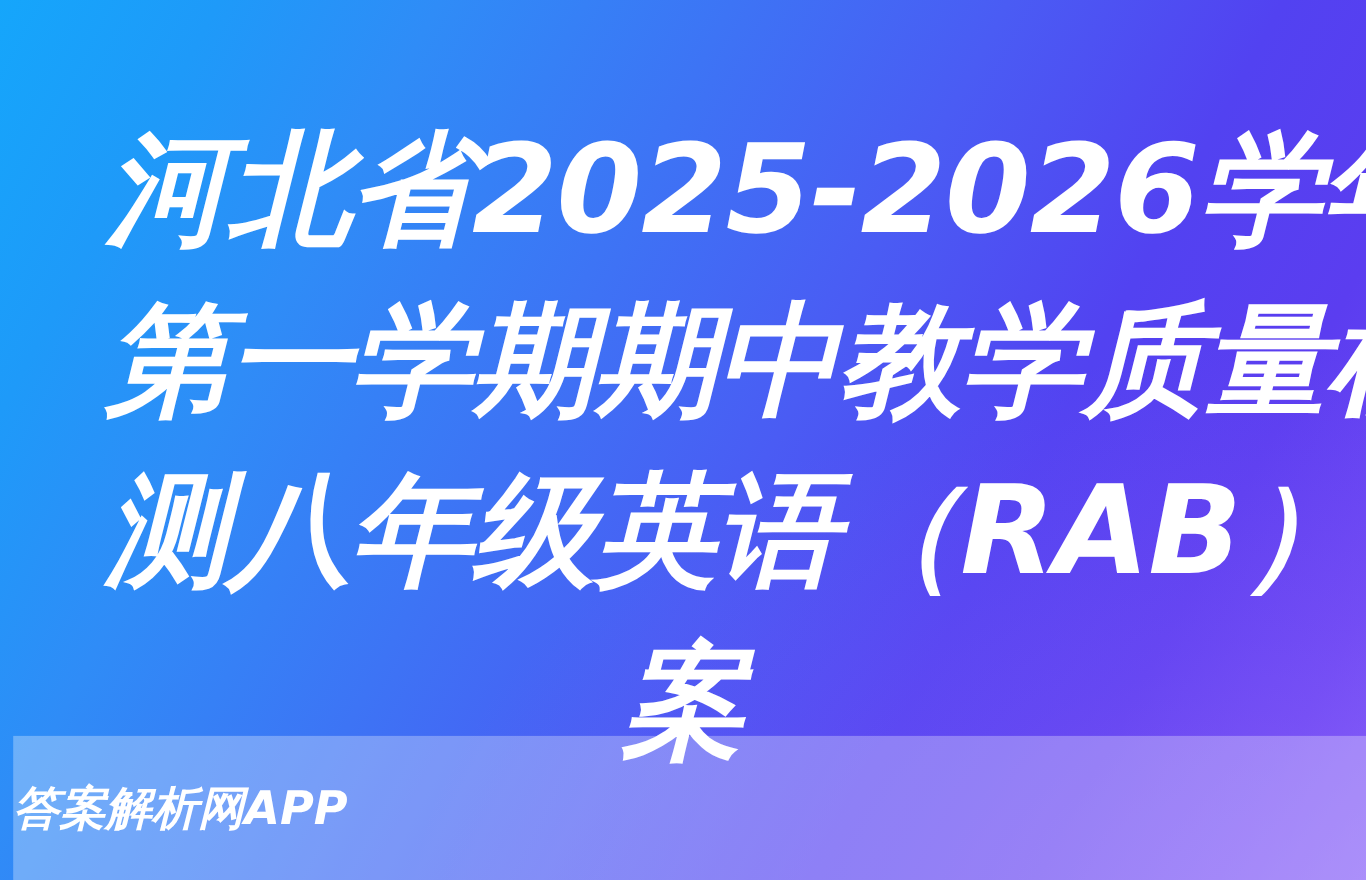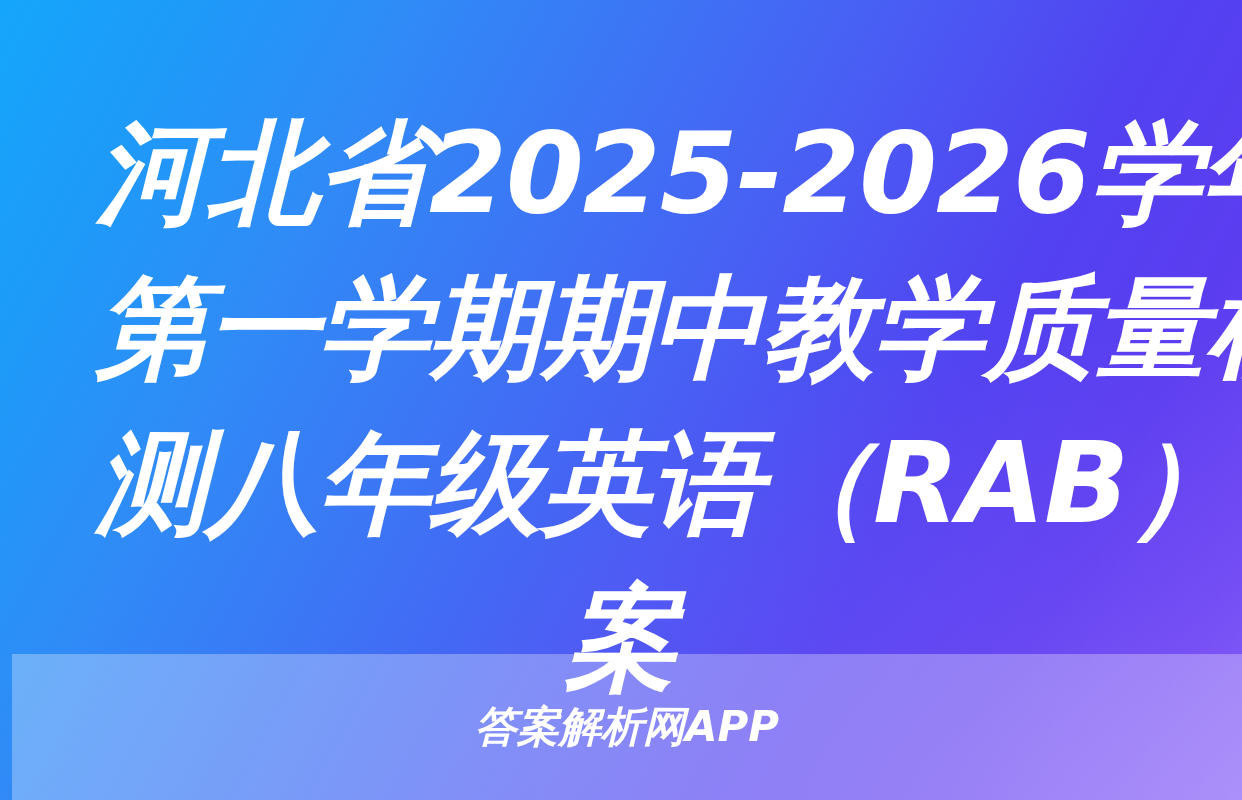--- a/index.html
+++ b/index.html
@@ -66,26 +66,25 @@
     line-height: 155px;
     letter-spacing: -1px;
     white-space: nowrap;
   }
 
   #footer-band {
     position: absolute;
     left: 12px;
     right: 0;
     bottom: 0;
-    height: 146px;
+    height: 131px;
     z-index: 4;
     background: rgba(255, 255, 255, 0.30);
     display: flex;
     align-items: center;
-    justify-content: center;
   }
 
   #footer-text {
     color: #ffffff;
     font-family: "DejaVu Sans", "Liberation Sans", sans-serif;
     font-weight: bold;
     font-style: italic;
     font-size: 42px;
     letter-spacing: 0px;
     line-height: 1;

